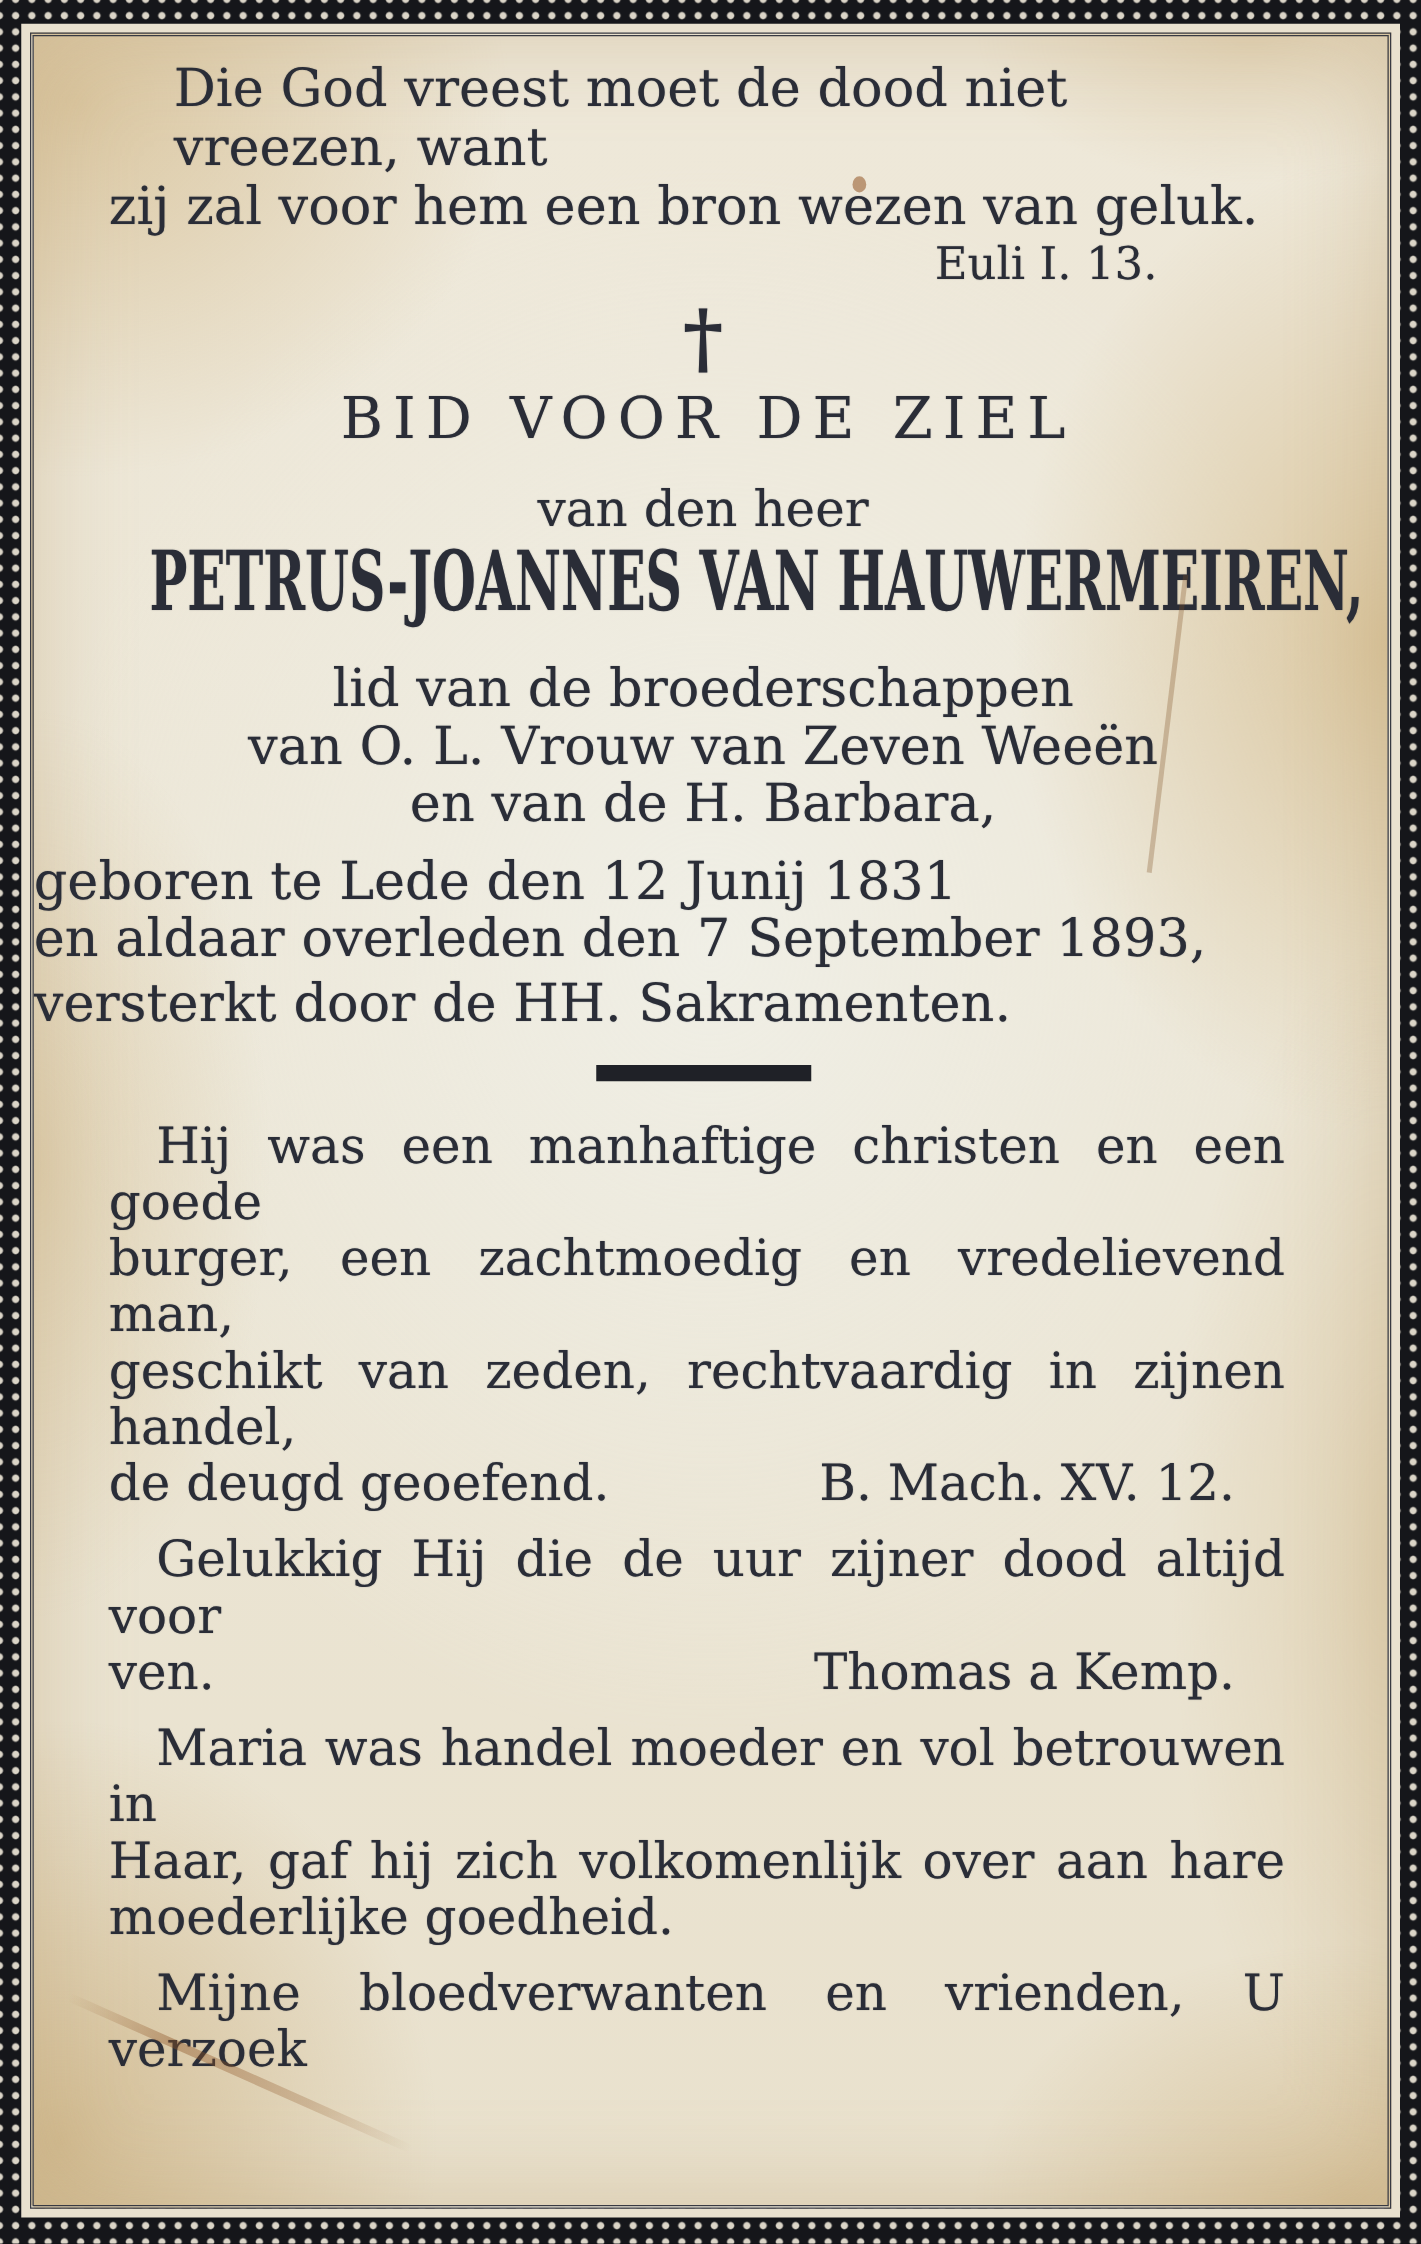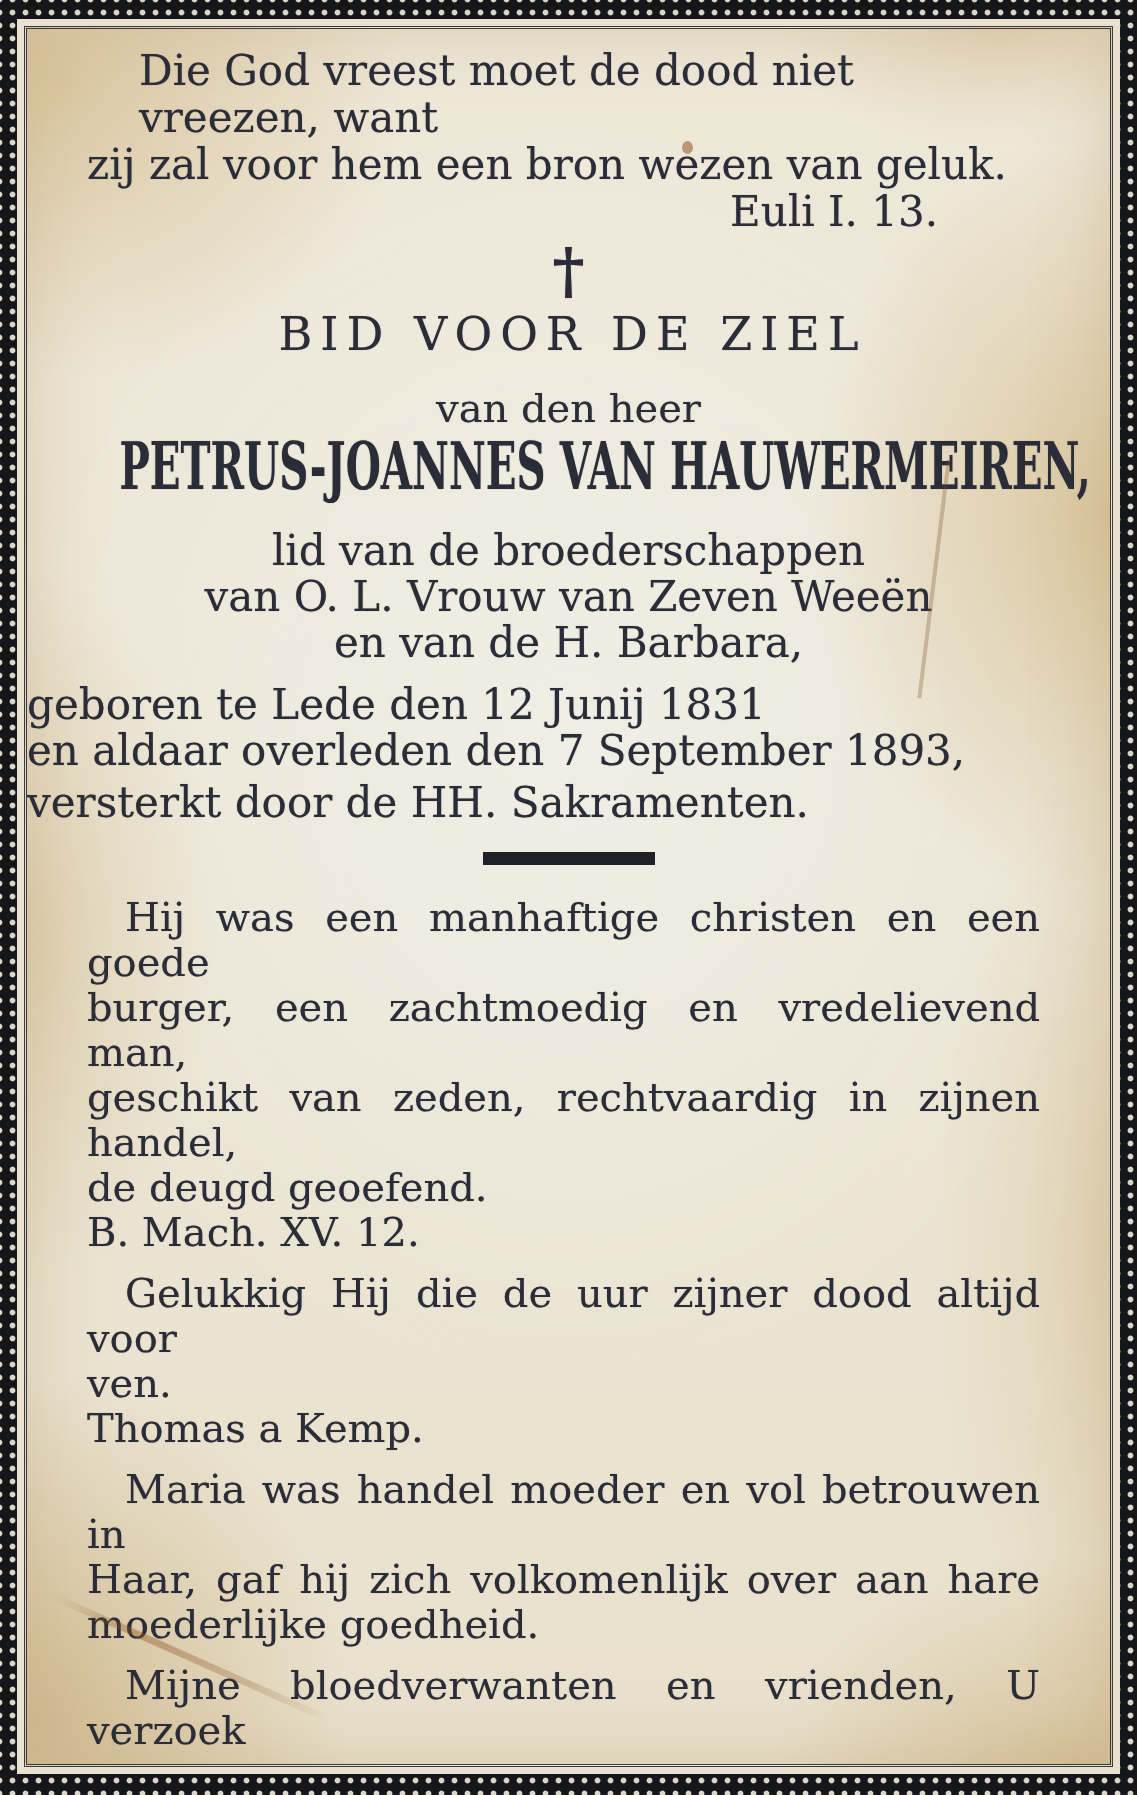--- a/index.html
+++ b/index.html
@@ -12,59 +12,59 @@
     background-size:13px 13px;
     background-position:6px 6px;
     font-family:"DejaVu Serif","Liberation Serif",serif;
     overflow:hidden;
   }
   .paper{
     position:absolute;left:24px;right:24px;top:26px;bottom:28px;
     box-sizing:border-box;
     border:3px double #383a42;
     box-shadow:0 0 0 7px #e9e1cf, inset 0 0 80px rgba(175,143,88,.33);
-    padding:8px 0 0 0;
+    padding:8px 12px 0 0;
     color:#2a2d37;
     background:
       radial-gradient(ellipse 500px 430px at 3% 3%,  rgba(196,160,96,.45), rgba(196,160,96,0) 70%),
       radial-gradient(ellipse 270px 520px at 0% 52%, rgba(196,160,96,.30), rgba(196,160,96,0) 70%),
       radial-gradient(ellipse 430px 480px at 2% 97%, rgba(188,152,90,.50), rgba(188,152,90,0) 70%),
       radial-gradient(ellipse 430px 560px at 100% 28%, rgba(200,166,104,.50), rgba(200,166,104,0) 70%),
       radial-gradient(ellipse 250px 700px at 100% 70%, rgba(200,166,104,.26), rgba(200,166,104,0) 70%),
       radial-gradient(ellipse 430px 300px at 97% 100%, rgba(192,156,94,.42), rgba(192,156,94,0) 70%),
       radial-gradient(ellipse 320px 170px at 90% 0%,  rgba(196,160,96,.25), rgba(196,160,96,0) 70%),
       radial-gradient(ellipse 700px 800px at 50% 42%, rgba(243,246,243,.55), rgba(243,246,243,0) 80%),
       linear-gradient(180deg,#eee8d9 0%, #ebe5d4 55%, #e9e1cd 100%);
     overflow:hidden;
   }
   .ink{ text-shadow:0 0 1px rgba(40,44,58,.45); }
 
   .epigraph{ margin:10px 64px 0 60px; font-size:42px; line-height:47px; }
   .ep-first{ padding-left:52px; }
-  .ep-attrib{ text-align:right; padding-right:108px; font-size:42px; line-height:47px; margin-right:64px; }
+  .ep-attrib{ text-align:right; padding-right:108px; font-size:36px; line-height:47px; margin-right:64px; }
 
   .cross{ text-align:center; font-size:62px; line-height:64px; margin-top:4px; font-weight:bold; }
 
   .title{ text-align:center; font-size:46px; letter-spacing:8px; padding-left:8px; margin-top:4px; line-height:55px; }
   .subtitle{ text-align:center; font-size:40px; margin-top:24px; line-height:44px; }
   .name-row{ text-align:right; height:74px; }
   .name{ display:inline-block; font-size:48px; font-weight:bold; letter-spacing:0px; transform:scale(.84,1.38); transform-origin:50% 50%; white-space:nowrap; line-height:52px; margin-top:10px; }
 
   .membership{ margin-top:24px; text-align:center; font-size:42px; line-height:46px; }
   .vitals{ margin-top:16px; text-align:left; font-size:42px; line-height:46px; }
   .vitals .gap{ margin-top:6px; }
 
   .divider{ width:172px; height:13px; background:#1f2127; margin:26px auto 0 auto; }
 
   .body{ margin:30px 70px 0 60px; font-size:40px; line-height:45px; }
   .para{ margin-top:16px; }
   .para:first-child{ margin-top:0; }
   .jline{ text-align:justify; text-align-last:justify; }
   .findent{ text-indent:38px; }
-  .lastline{ display:flex; justify-content:space-between; align-items:baseline;flex-direction:column; }
+  .lastline{ display:flex; justify-content:space-between; align-items:baseline; }
   .cite{ padding-right:40px; white-space:nowrap; }
 
   
   .stain-dot{ position:absolute; left:655px; top:112px; width:11px; height:13px; border-radius:50%; background:rgba(146,84,36,.55); }
   .scratch{ position:absolute; left:28px; top:1565px; width:300px; height:7px; border-radius:4px;
             background:linear-gradient(90deg, rgba(140,82,36,0), rgba(140,82,36,.42) 30%, rgba(140,82,36,.25) 70%, rgba(140,82,36,0));
             transform:rotate(24deg); transform-origin:0 50%; }
   .crease{ position:absolute; left:905px; top:430px; width:4px; height:240px; background:rgba(126,78,36,.30); transform:rotate(7deg); }
 </style>
 </head>

